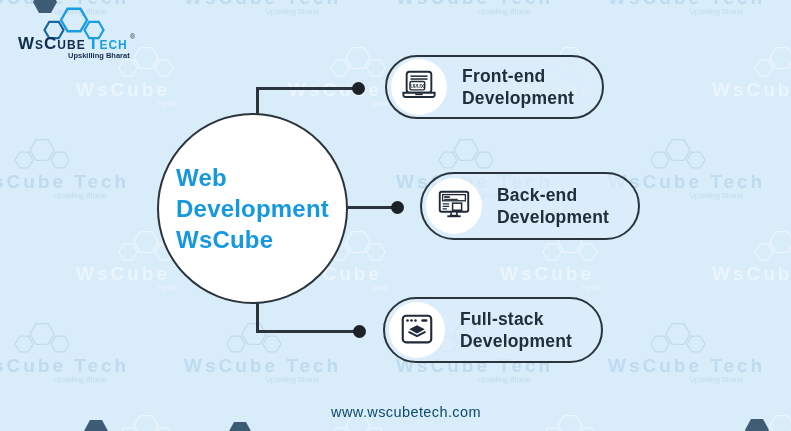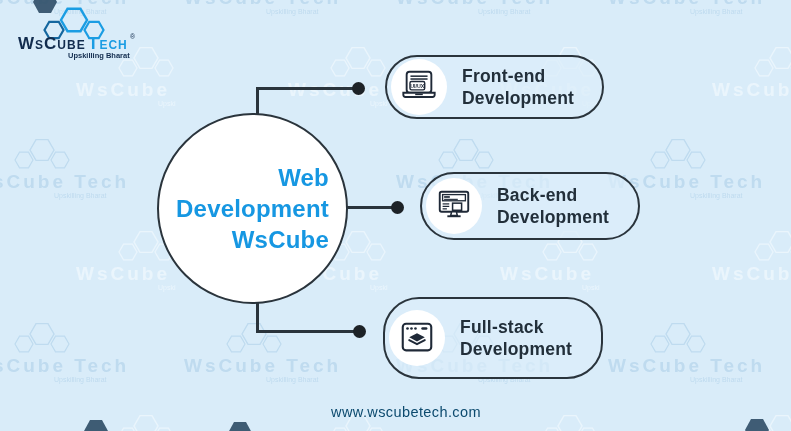--- a/index.html
+++ b/index.html
@@ -12,21 +12,21 @@
   .watermark{position:absolute;left:0;top:0;z-index:0;pointer-events:none;}
   .accents{position:absolute;left:0;top:0;z-index:1;pointer-events:none;}
 
   
   .logo{position:absolute;left:14px;top:6px;z-index:5;}
 
   
   .center-circle{
     position:absolute;left:157px;top:113px;width:191px;height:191px;
     background:#ffffff;border:2.5px solid #2a343c;border-radius:50%;
-    display:flex;align-items:center;justify-content:center;text-align:right;
+    display:flex;align-items:center;justify-content:center;text-align:left;
     z-index:3;box-sizing:border-box;
   }
   .center-circle .title{
     color:#1697e2;font-weight:bold;font-size:24px;line-height:31px;letter-spacing:.2px;
   }
 
   
   .line{position:absolute;background:#2a343c;z-index:2;}
   .dot{position:absolute;width:13px;height:13px;border-radius:50%;background:#1d2227;z-index:2;}
 
@@ -38,21 +38,21 @@
   }
   .node-icon-circle{
     width:56px;height:56px;border-radius:50%;background:#ffffff;
     display:flex;align-items:center;justify-content:center;flex:0 0 auto;
   }
   .node-label{
     font-weight:bold;color:#222f3a;font-size:17.5px;line-height:22px;letter-spacing:.2px;
   }
   #node1{left:385px;top:55px;width:219px;height:64px;}
   #node2{left:420px;top:172px;width:220px;height:68px;}
-  #node3{left:383px;top:297px;width:220px;height:82px;}
+  #node3{left:383px;top:297px;width:220px;height:66px;}
 
   
   .footer{
     position:absolute;left:0;right:0;top:404px;text-align:center;z-index:4;
     color:#0c4a6e;font-size:14.5px;letter-spacing:.4px;
   }
 </style>
 </head>
 <body>
 

